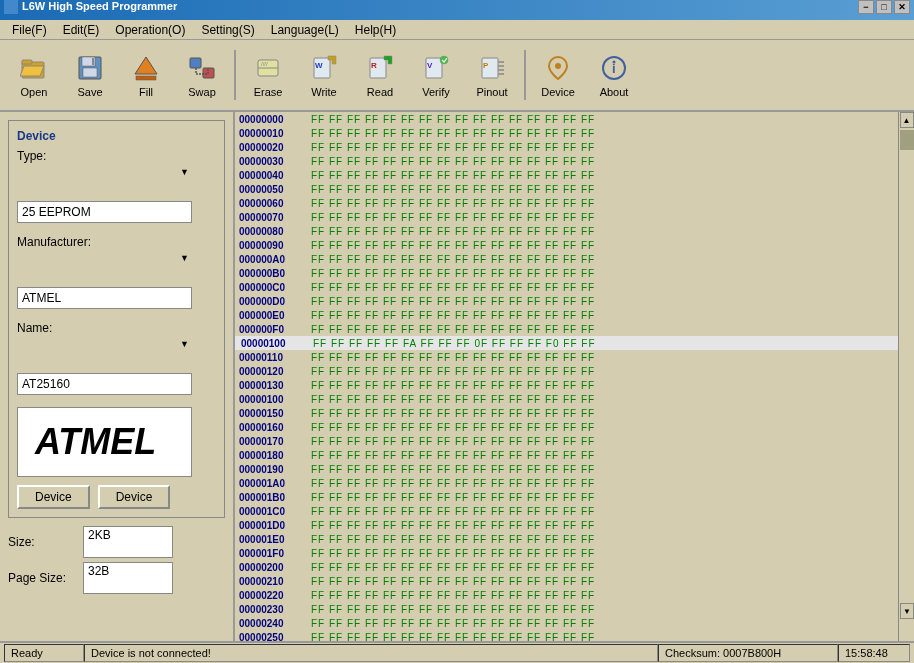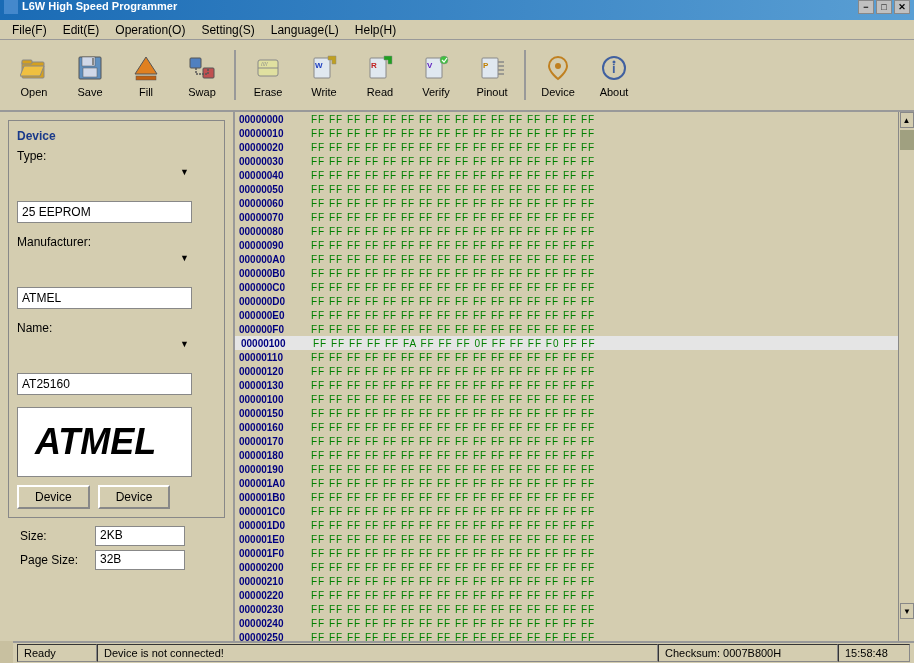--- a/index.html
+++ b/index.html
@@ -180,33 +180,32 @@
       border: 2px solid #888;
       border-top-color: #fff;
       border-left-color: #fff;
       font-size: 12px;
       cursor: pointer;
     }
     .size-row {
       display: flex;
       align-items: center;
       margin-bottom: 4px;
-      margin-left: 12px;
     }
     .size-label {
       width: 75px;
       font-size: 12px;
     }
     .size-value {
       background: white;
       border: 1px solid #888;
       padding: 1px 4px;
       font-size: 12px;
       width: 90px;
-      height: 20px;
+      height: 32px;
     }
     
     #hex-panel {
       flex: 1;
       overflow: hidden;
       position: relative;
       background: #d4cdb0;
     }
     #hex-content {
       flex: 1;
@@ -246,21 +245,20 @@
     
     #status-bar {
       height: 22px;
       background: #d4cdb0;
       border-top: 2px solid #999;
       display: flex;
       align-items: center;
       padding: 0 4px;
       font-size: 11px;
       gap: 0;
-      margin-left: 13px;
     }
     .status-segment {
       border: 1px inset #888;
       padding: 1px 6px;
       height: 18px;
       display: flex;
       align-items: center;
       background: #d4cdb0;
     }
     .status-segment:first-child { width: 80px; }

